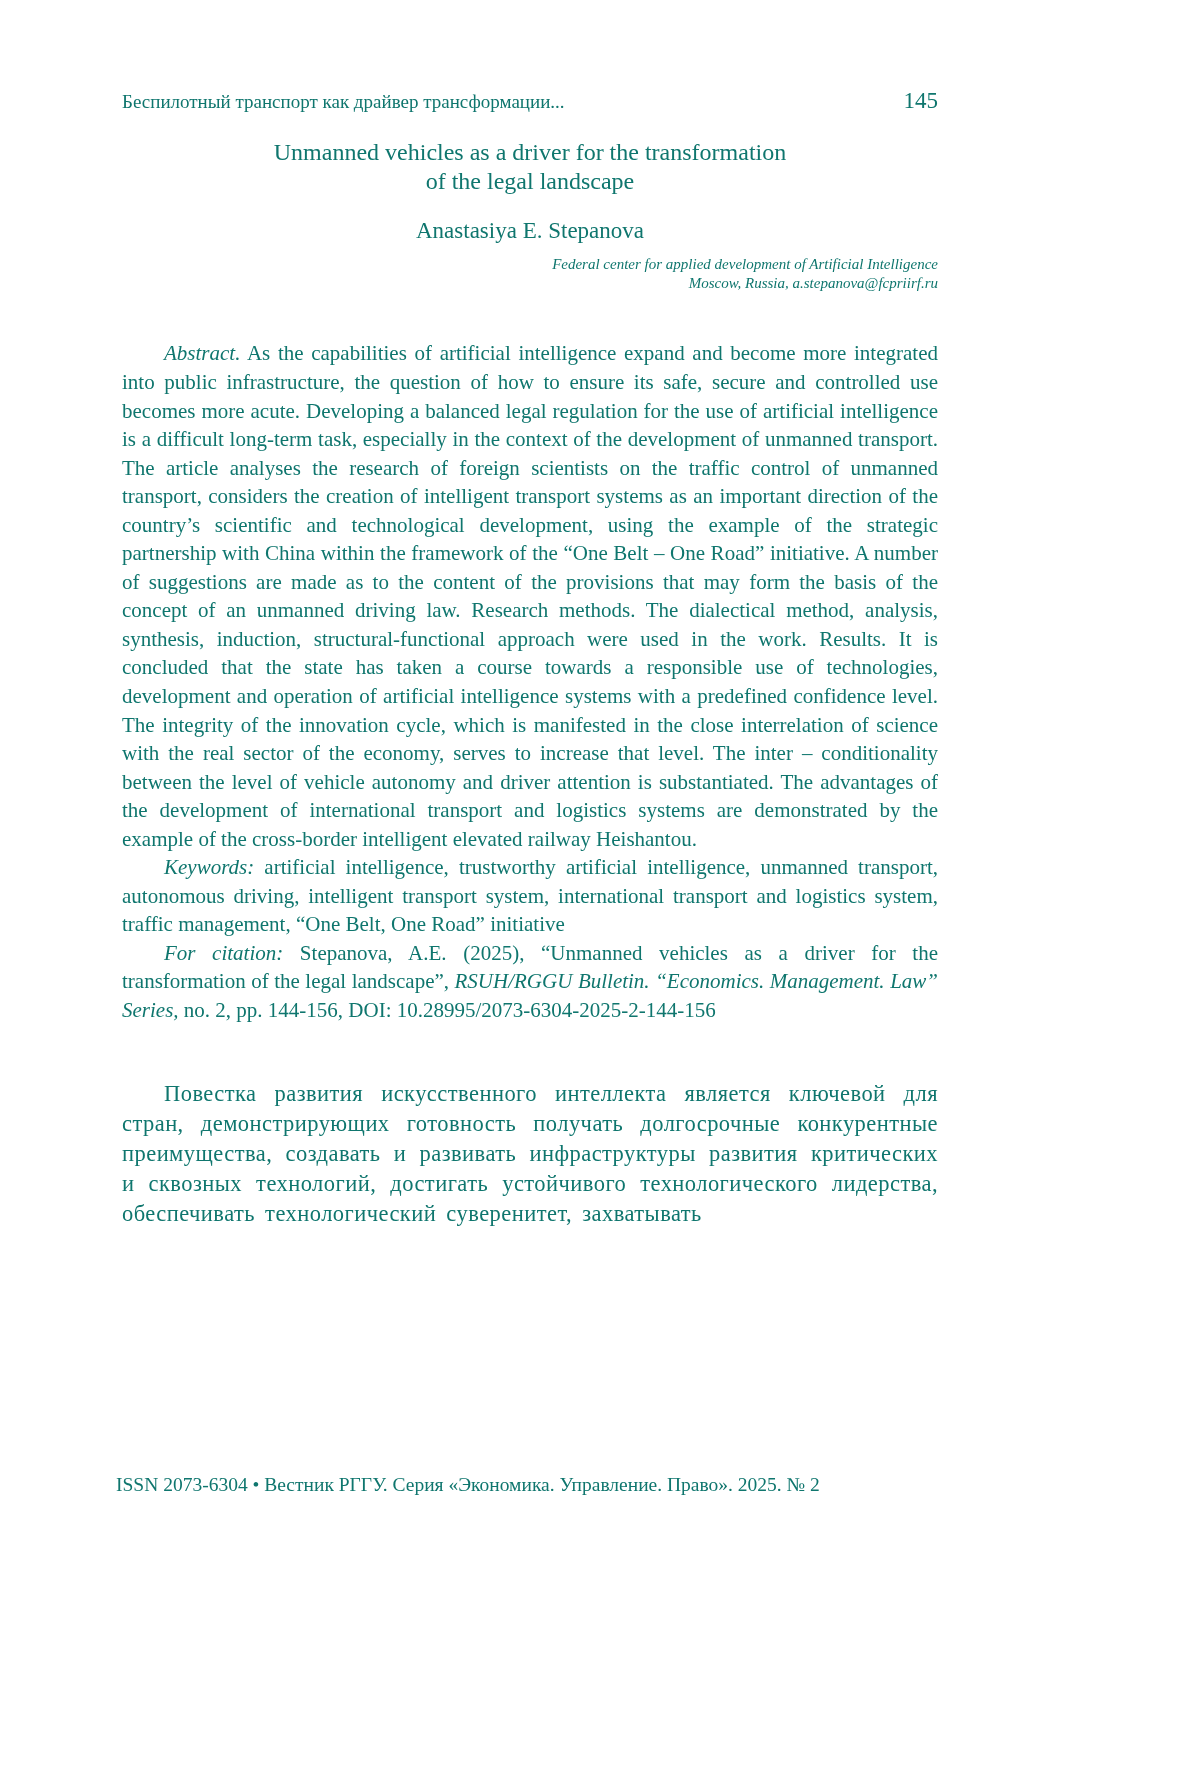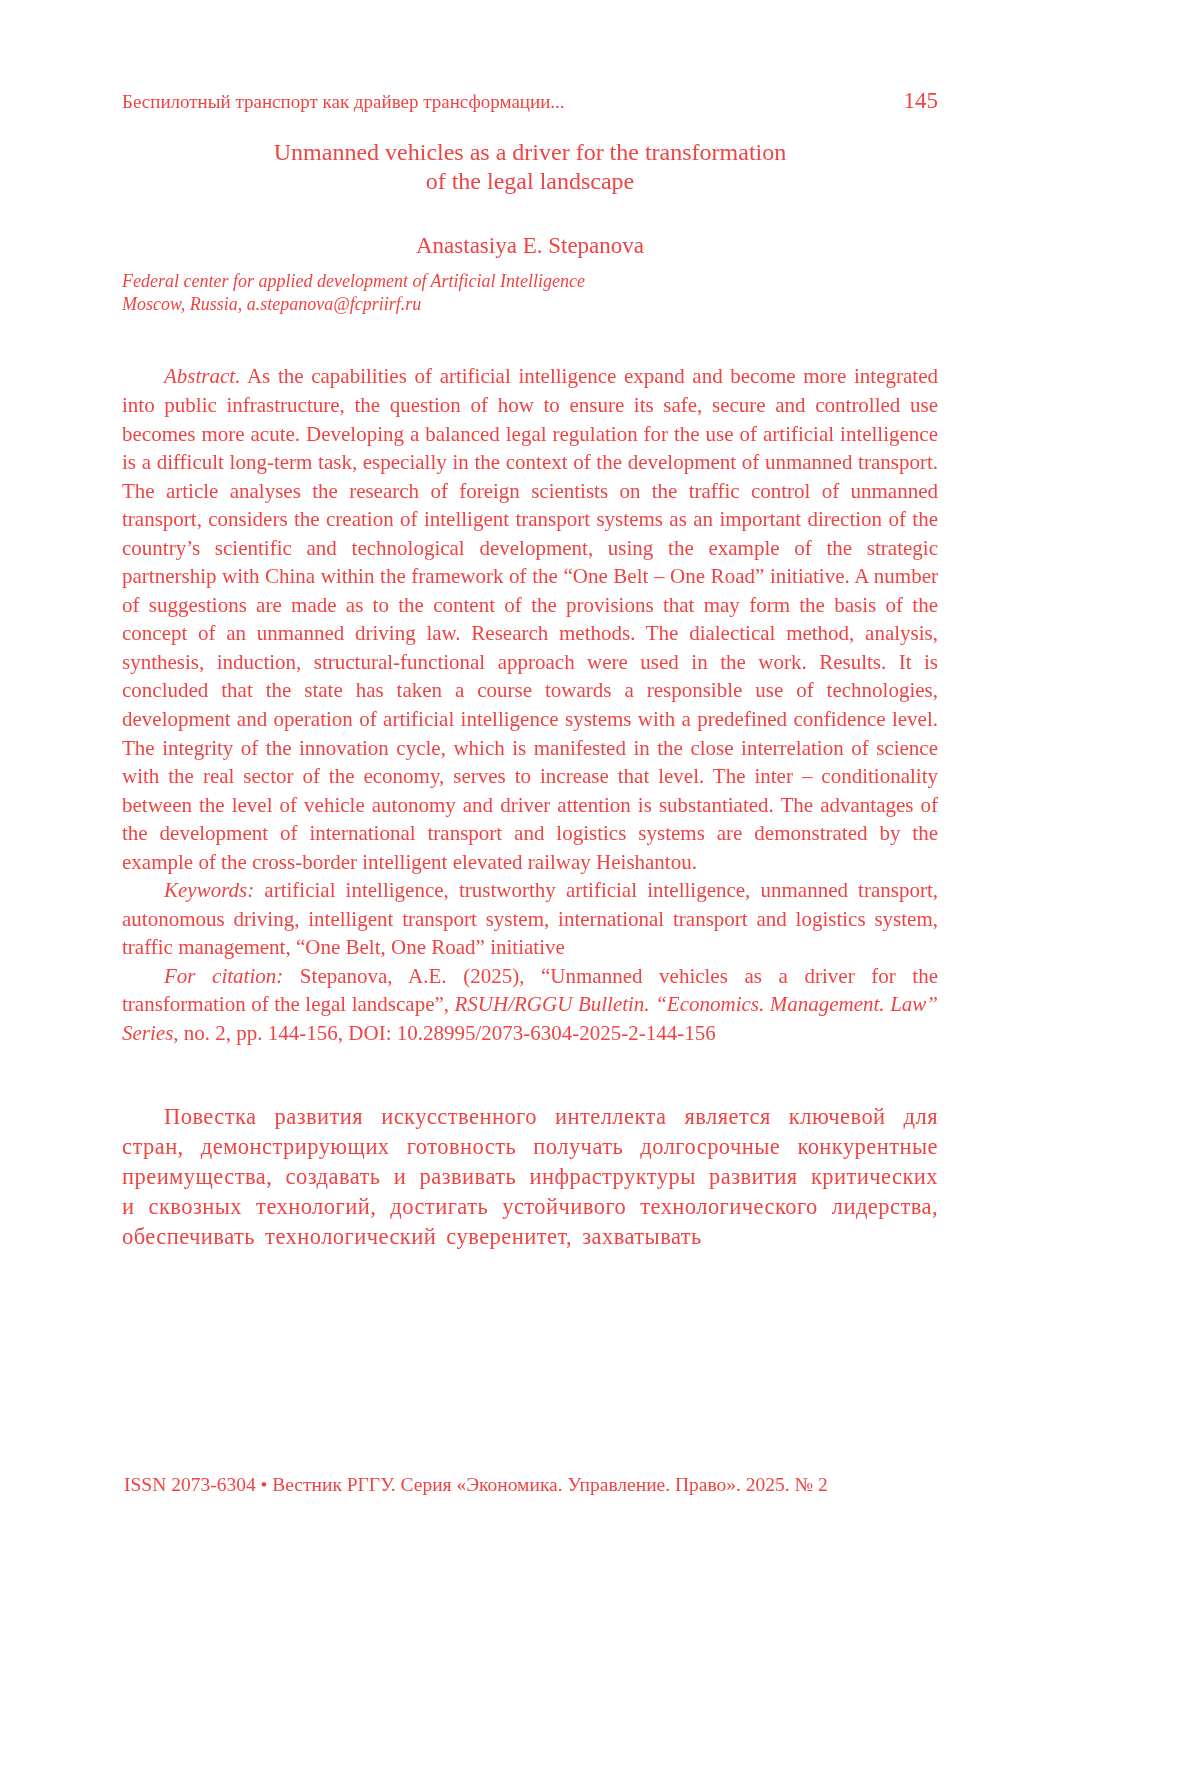--- a/index.html
+++ b/index.html
@@ -1,21 +1,21 @@
 <!DOCTYPE html>
 <html lang="en"><head>
 <meta charset="utf-8">
 <style>
   html, body { margin: 0; padding: 0; background: #ffffff; }
   .page {
     position: relative;
     width: 1200px;
     height: 1780px;
     background: #ffffff;
-    color: #ef4444;
+    color: #0f766e;
     font-family: "Liberation Serif", "DejaVu Serif", serif;
     box-sizing: border-box;
     padding-top: 88px;
     overflow: hidden;
   }
   .content {
     width: 816px;
     margin-left: 122px;
   }
   .running-head {
@@ -31,26 +31,26 @@
     font-weight: 400;
     text-align: center;
     font-size: 24px;
     line-height: 1.22;
     margin: 24px 0 0 0;
   }
   .title .line { display: block; }
   .author {
     text-align: center;
     font-size: 23px;
-    margin-top: 36px;
+    margin-top: 21px;
   }
   .affiliation {
-    text-align: left;
+    text-align: right;
     font-style: italic;
-    font-size: 18px;
+    font-size: 15px;
     line-height: 1.33;
     margin-top: 11px;
   }
   .affiliation .line { display: block; }
   .para {
     font-size: 21px;
     line-height: 1.36;
     text-align: justify;
     text-indent: 42px;
     margin: 0;
@@ -62,21 +62,21 @@
   .citation { }
   .body-ru {
     font-size: 22.5px;
     line-height: 1.34;
     margin-top: 54px;
     word-spacing: 0.18em;
     letter-spacing: 0.02em;
   }
   .footer {
     position: absolute;
-    left: 124px;
+    left: 116px;
     width: 816px;
     top: 1474px;
     font-size: 19.5px;
     white-space: nowrap;
   }
   em { font-style: italic; }
 </style>
 </head>
 <body>
 

